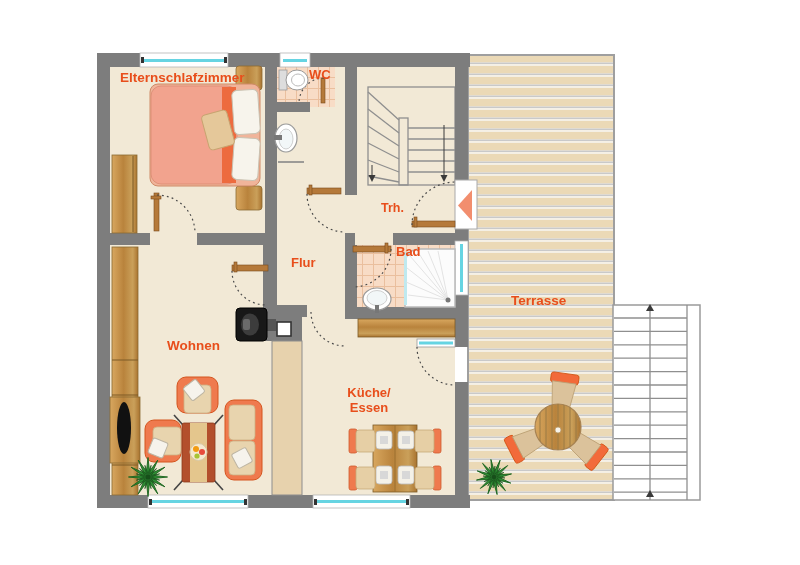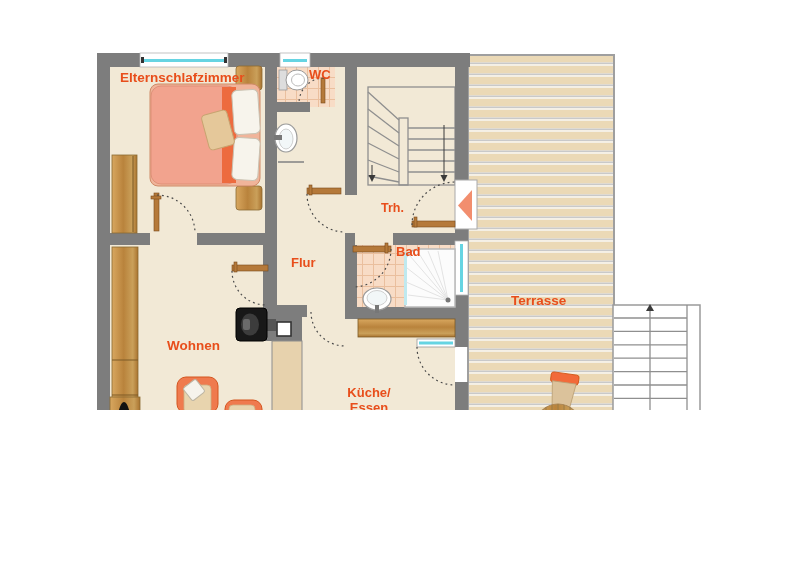--- a/index.html
+++ b/index.html
@@ -1,16 +1,16 @@
 <!DOCTYPE html>
 <html><head>
 <meta charset="utf-8">
 <style>
   html,body{margin:0;padding:0;background:#ffffff;}
-  .stage{position:relative;width:800px;height:410px;background:#84cc16;overflow:hidden;
+  .stage{position:relative;width:800px;height:565px;background:#84cc16;overflow:hidden;
          font-family:"Liberation Sans",sans-serif;}
   svg{display:block;}
   text.room-label{fill:#e84e1b;font-weight:bold;font-family:"Liberation Sans",sans-serif;}
   .wall{fill:#7d7d7d;}
   .thinline{stroke:#8f8f8f;stroke-width:1.3;fill:none;}
   .arc{stroke:#4a4a4a;stroke-width:1.2;fill:none;stroke-dasharray:1.8 3.2;}
   .leaf{fill:#b5793a;stroke:#7a4a1d;stroke-width:0.6;}
   .white-fix{fill:#ffffff;stroke:#b5b5b5;stroke-width:0.8;}
   .glass{fill:#66d4e2;}
   .porc{fill:#ffffff;stroke:#9a9a9a;stroke-width:1;}

